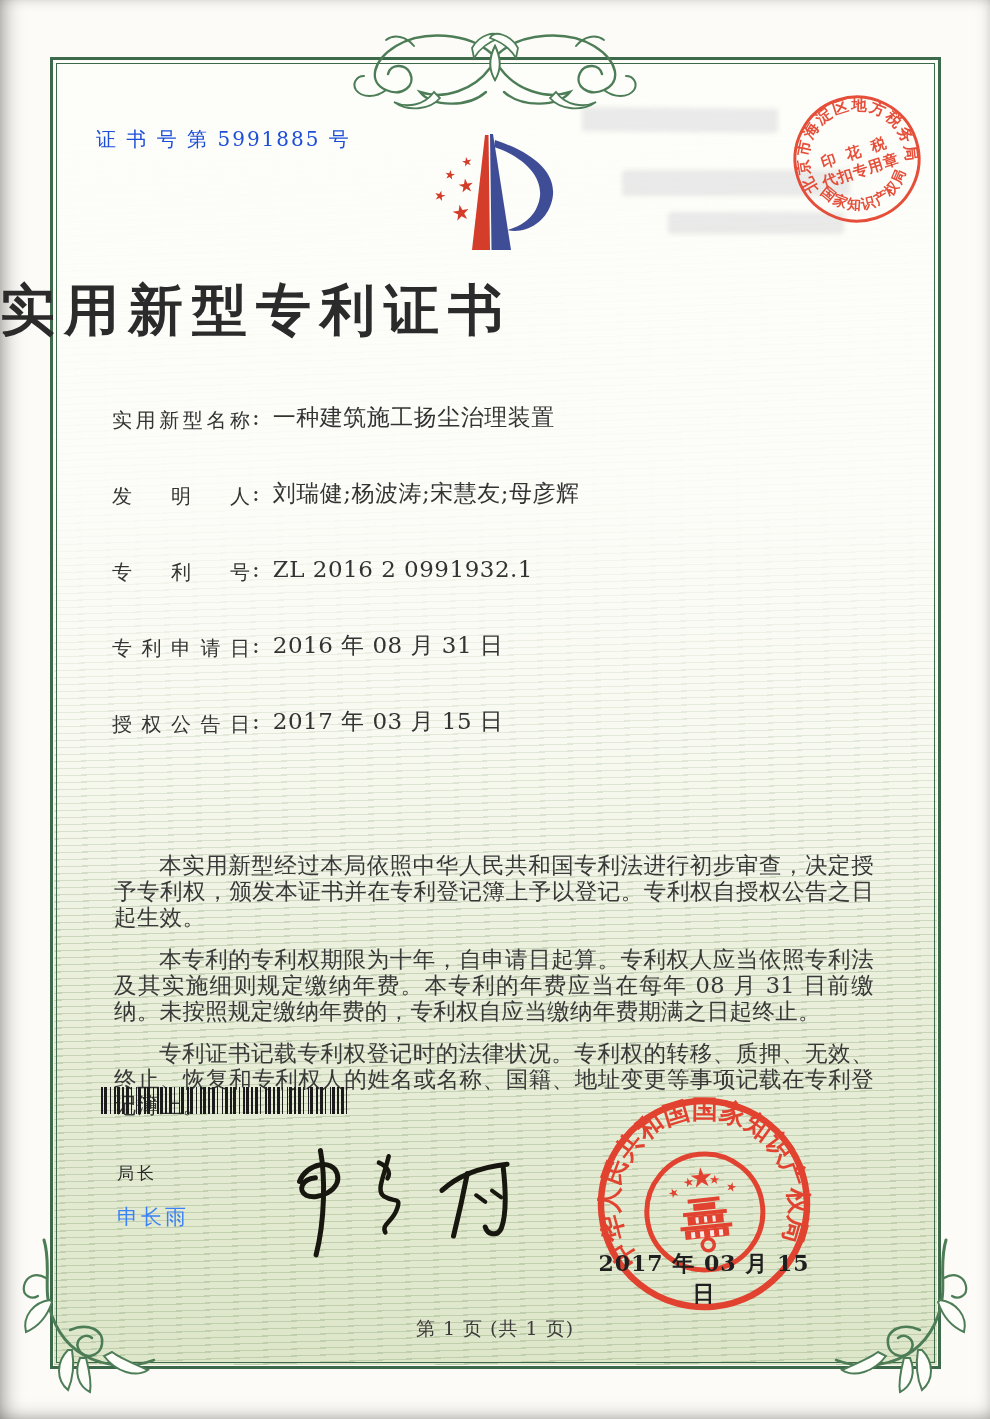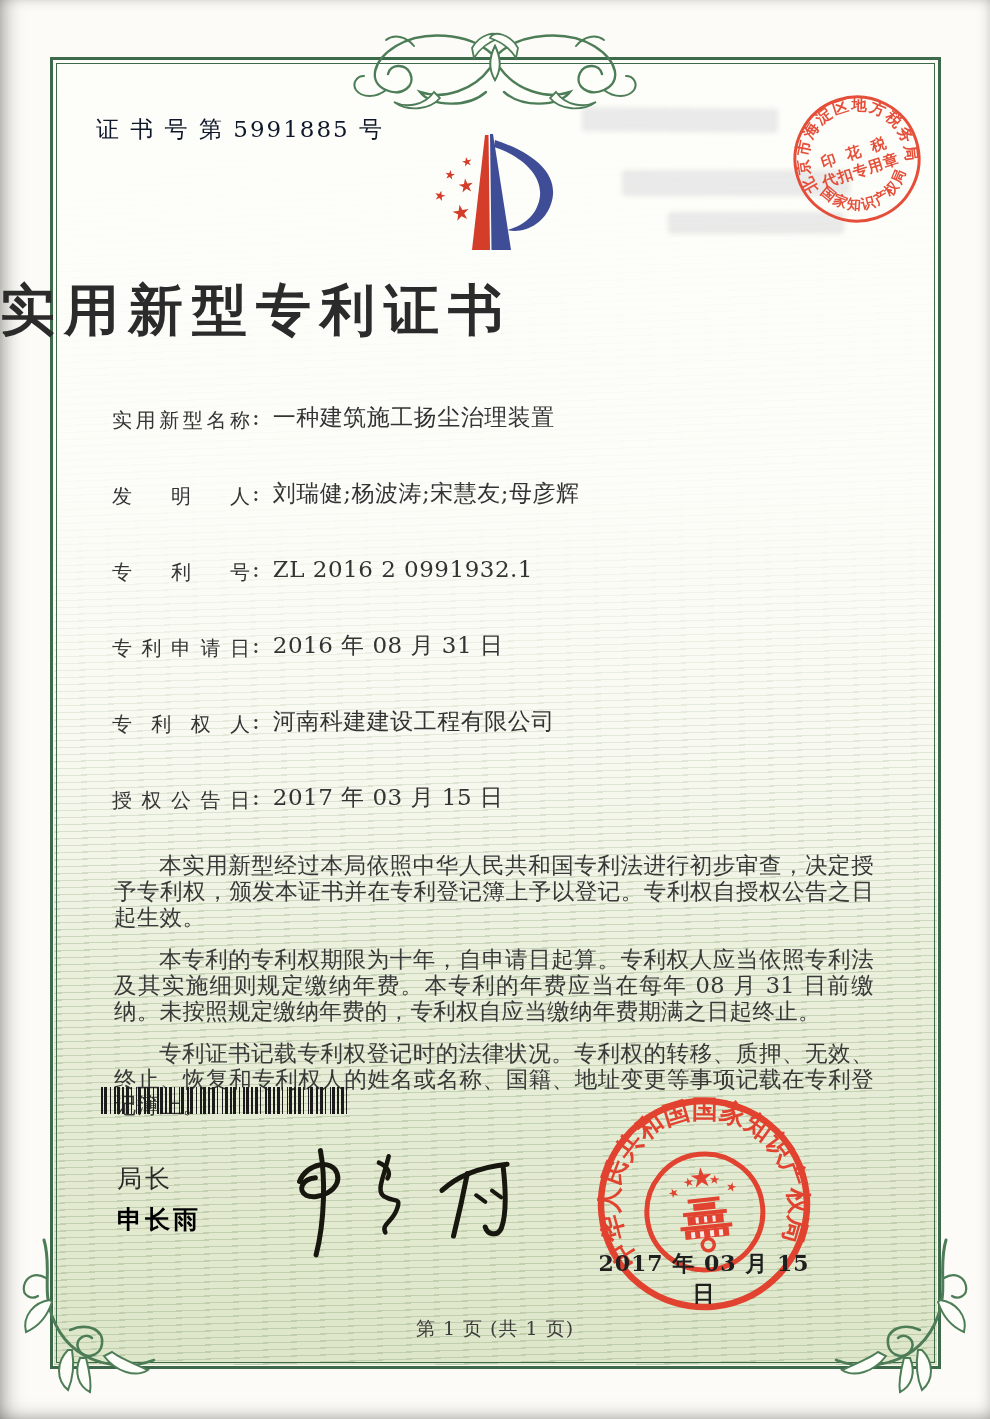--- a/index.html
+++ b/index.html
@@ -44,22 +44,22 @@
   .ornament-top{position:absolute;left:322px;top:20px;z-index:3;}
   .corner-flourish{position:absolute;z-index:3;}
   .corner-flourish.bl{left:16px;top:1238px;}
   .corner-flourish.br{left:824px;top:1238px;transform:scaleX(-1);}
   .ghost{position:absolute;background:rgba(120,128,142,.15);filter:blur(2.5px);z-index:2;border-radius:3px;}
   .g1{left:582px;top:108px;width:196px;height:24px;transform:rotate(.5deg);}
   .g2{left:622px;top:170px;width:228px;height:26px;}
   .g3{left:668px;top:212px;width:176px;height:22px;}
 
   .cert-no{
-    position:absolute;left:96px;top:114px;z-index:4;
-    font-size:23px;color:#0f172a;letter-spacing:2px;
+    position:absolute;left:96px;top:126px;z-index:4;
+    font-size:20px;color:#1d4ed8;letter-spacing:2px;
   }
   .logo{position:absolute;left:418px;top:130px;z-index:4;}
   .title{
     position:absolute;left:0;top:274px;width:100%;z-index:4;margin:0;
     font-size:55px;font-weight:600;color:#2b2b2b;letter-spacing:9px;
   }
   .fields{position:absolute;left:112px;top:402px;z-index:4;}
   .field-row{height:30px;line-height:30px;margin-bottom:46px;white-space:nowrap;}
   .flabel{
     display:inline-block;width:138px;font-size:20px;color:var(--ink);
@@ -74,22 +74,22 @@
   }
   .barcode{
     position:absolute;left:101px;top:1087px;width:246px;height:27px;z-index:4;
     background:repeating-linear-gradient(90deg,
       #1b1b1b 0 2px,transparent 2px 3.5px,
       #1b1b1b 3.5px 6.5px,transparent 6.5px 9px,
       #1b1b1b 9px 10px,transparent 10px 13.5px,
       #1b1b1b 13.5px 15px,transparent 15px 16px,
       #1b1b1b 16px 19px,transparent 19px 21.5px);
   }
-  .signer-title{position:absolute;left:117px;top:1162px;z-index:4;font-size:25px;color:#2a2a2a;letter-spacing:3px;}
-  .signer-name{position:absolute;left:117px;top:1203px;z-index:4;font-size:25px;color:#000000;letter-spacing:3px;font-weight:bold;}
+  .signer-title{position:absolute;left:117px;top:1162px;z-index:4;font-size:17px;color:#2a2a2a;letter-spacing:3px;}
+  .signer-name{position:absolute;left:117px;top:1203px;z-index:4;font-size:21px;color:#3b82f6;letter-spacing:3px;}
   .signature{position:absolute;left:272px;top:1126px;z-index:4;transform:rotate(-2deg);}
   .tax-stamp{position:absolute;left:790px;top:92px;z-index:5;transform:rotate(-18deg);opacity:.93;}
   .seal{position:absolute;left:594px;top:1094px;z-index:5;transform:rotate(-6deg);opacity:.95;}
   .seal-date{
     position:absolute;left:597px;top:1249px;width:214px;z-index:6;
     text-align:center;font-size:22px;color:#1f1f1f;letter-spacing:1px;font-weight:600;
   }
   .footer{
     position:absolute;left:0;top:1316px;width:990px;z-index:4;
     text-align:center;font-size:19px;color:#3c3c3c;letter-spacing:1px;
@@ -178,23 +178,20 @@
       <span class="flabel">实用新型名称</span><span class="colon">:</span><span class="fvalue">一种建筑施工扬尘治理装置</span>
     </div>
     <div class="field-row">
       <span class="flabel">发明人</span><span class="colon">:</span><span class="fvalue">刘瑞健;杨波涛;宋慧友;母彦辉</span>
     </div>
     <div class="field-row">
       <span class="flabel">专利号</span><span class="colon">:</span><span class="fvalue">ZL 2016 2 0991932.1</span>
     </div>
     <div class="field-row">
       <span class="flabel">专利申请日</span><span class="colon">:</span><span class="fvalue">2016 年 08 月 31 日</span>
-    </div>
-    <div class="field-row">
-      <span class="flabel">专利权人</span><span class="colon">:</span><span class="fvalue">河南科建建设工程有限公司</span>
     </div>
     <div class="field-row">
       <span class="flabel">授权公告日</span><span class="colon">:</span><span class="fvalue">2017 年 03 月 15 日</span>
     </div>
   </div>
 
   <div class="paragraphs">
     <p>本实用新型经过本局依照中华人民共和国专利法进行初步审查，决定授予专利权，颁发本证书并在专利登记簿上予以登记。专利权自授权公告之日起生效。</p>
     <p>本专利的专利权期限为十年，自申请日起算。专利权人应当依照专利法及其实施细则规定缴纳年费。本专利的年费应当在每年 08 月 31 日前缴纳。未按照规定缴纳年费的，专利权自应当缴纳年费期满之日起终止。</p>
     <p>专利证书记载专利权登记时的法律状况。专利权的转移、质押、无效、终止、恢复和专利权人的姓名或名称、国籍、地址变更等事项记载在专利登记簿上。</p>

